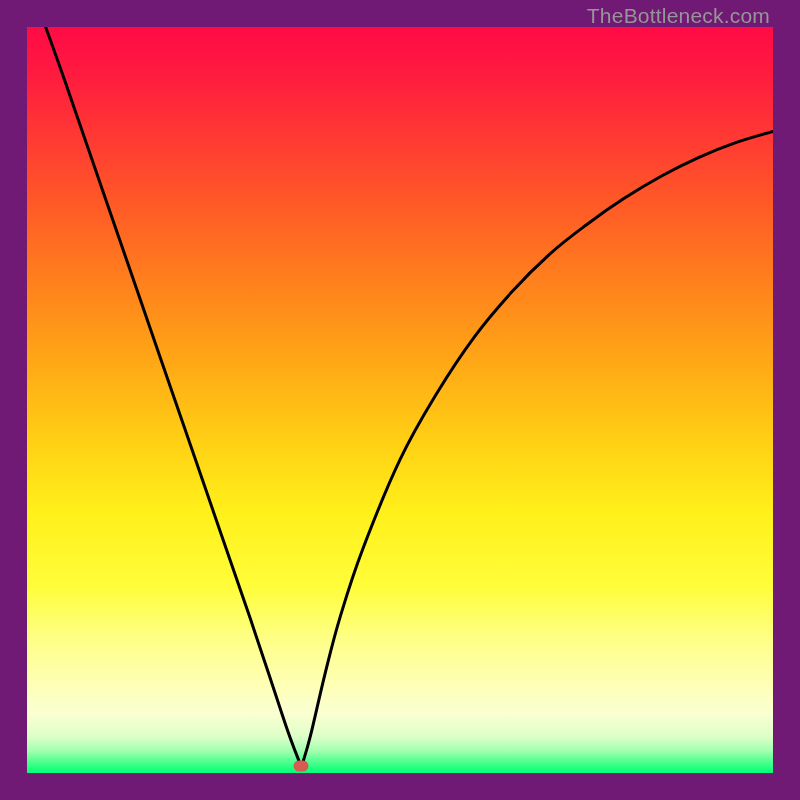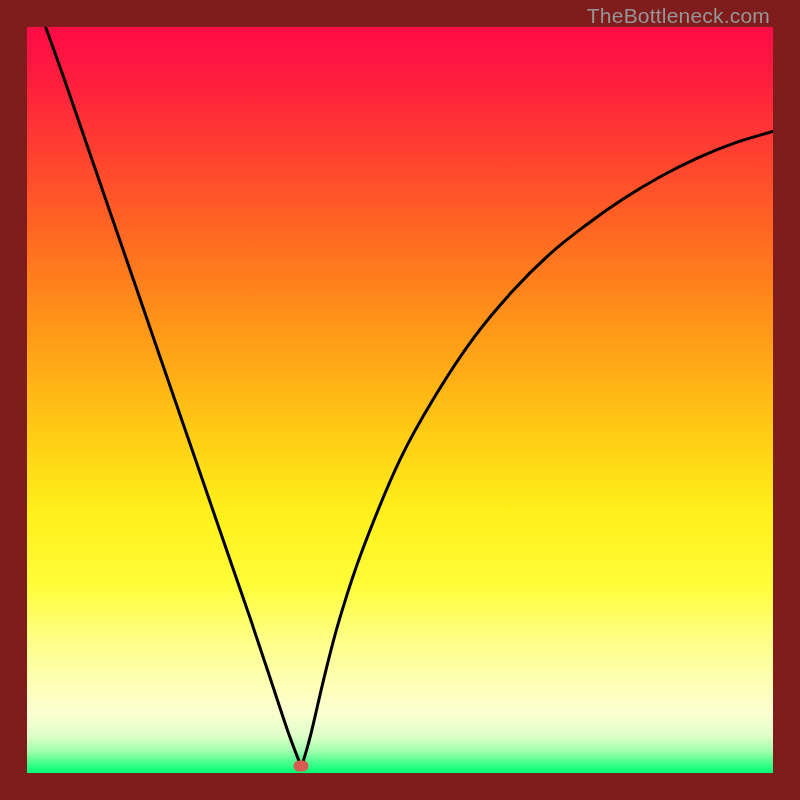--- a/index.html
+++ b/index.html
@@ -1,20 +1,20 @@
 <!DOCTYPE html>
 <html><head>
 <meta charset="utf-8">
 <style>
   * { margin: 0; padding: 0; box-sizing: border-box; }
   html, body { width: 800px; height: 800px; overflow: hidden; background: #000; }
   .frame {
     width: 800px;
     height: 800px;
-    background: #7f1d1d;
+    background: #701a75;
     position: relative;
   }
   .plot-area {
     position: absolute;
     left: 27px;
     top: 27px;
     width: 746px;
     height: 746px;
     background: linear-gradient(to bottom,
       #ff0b46 0%,

